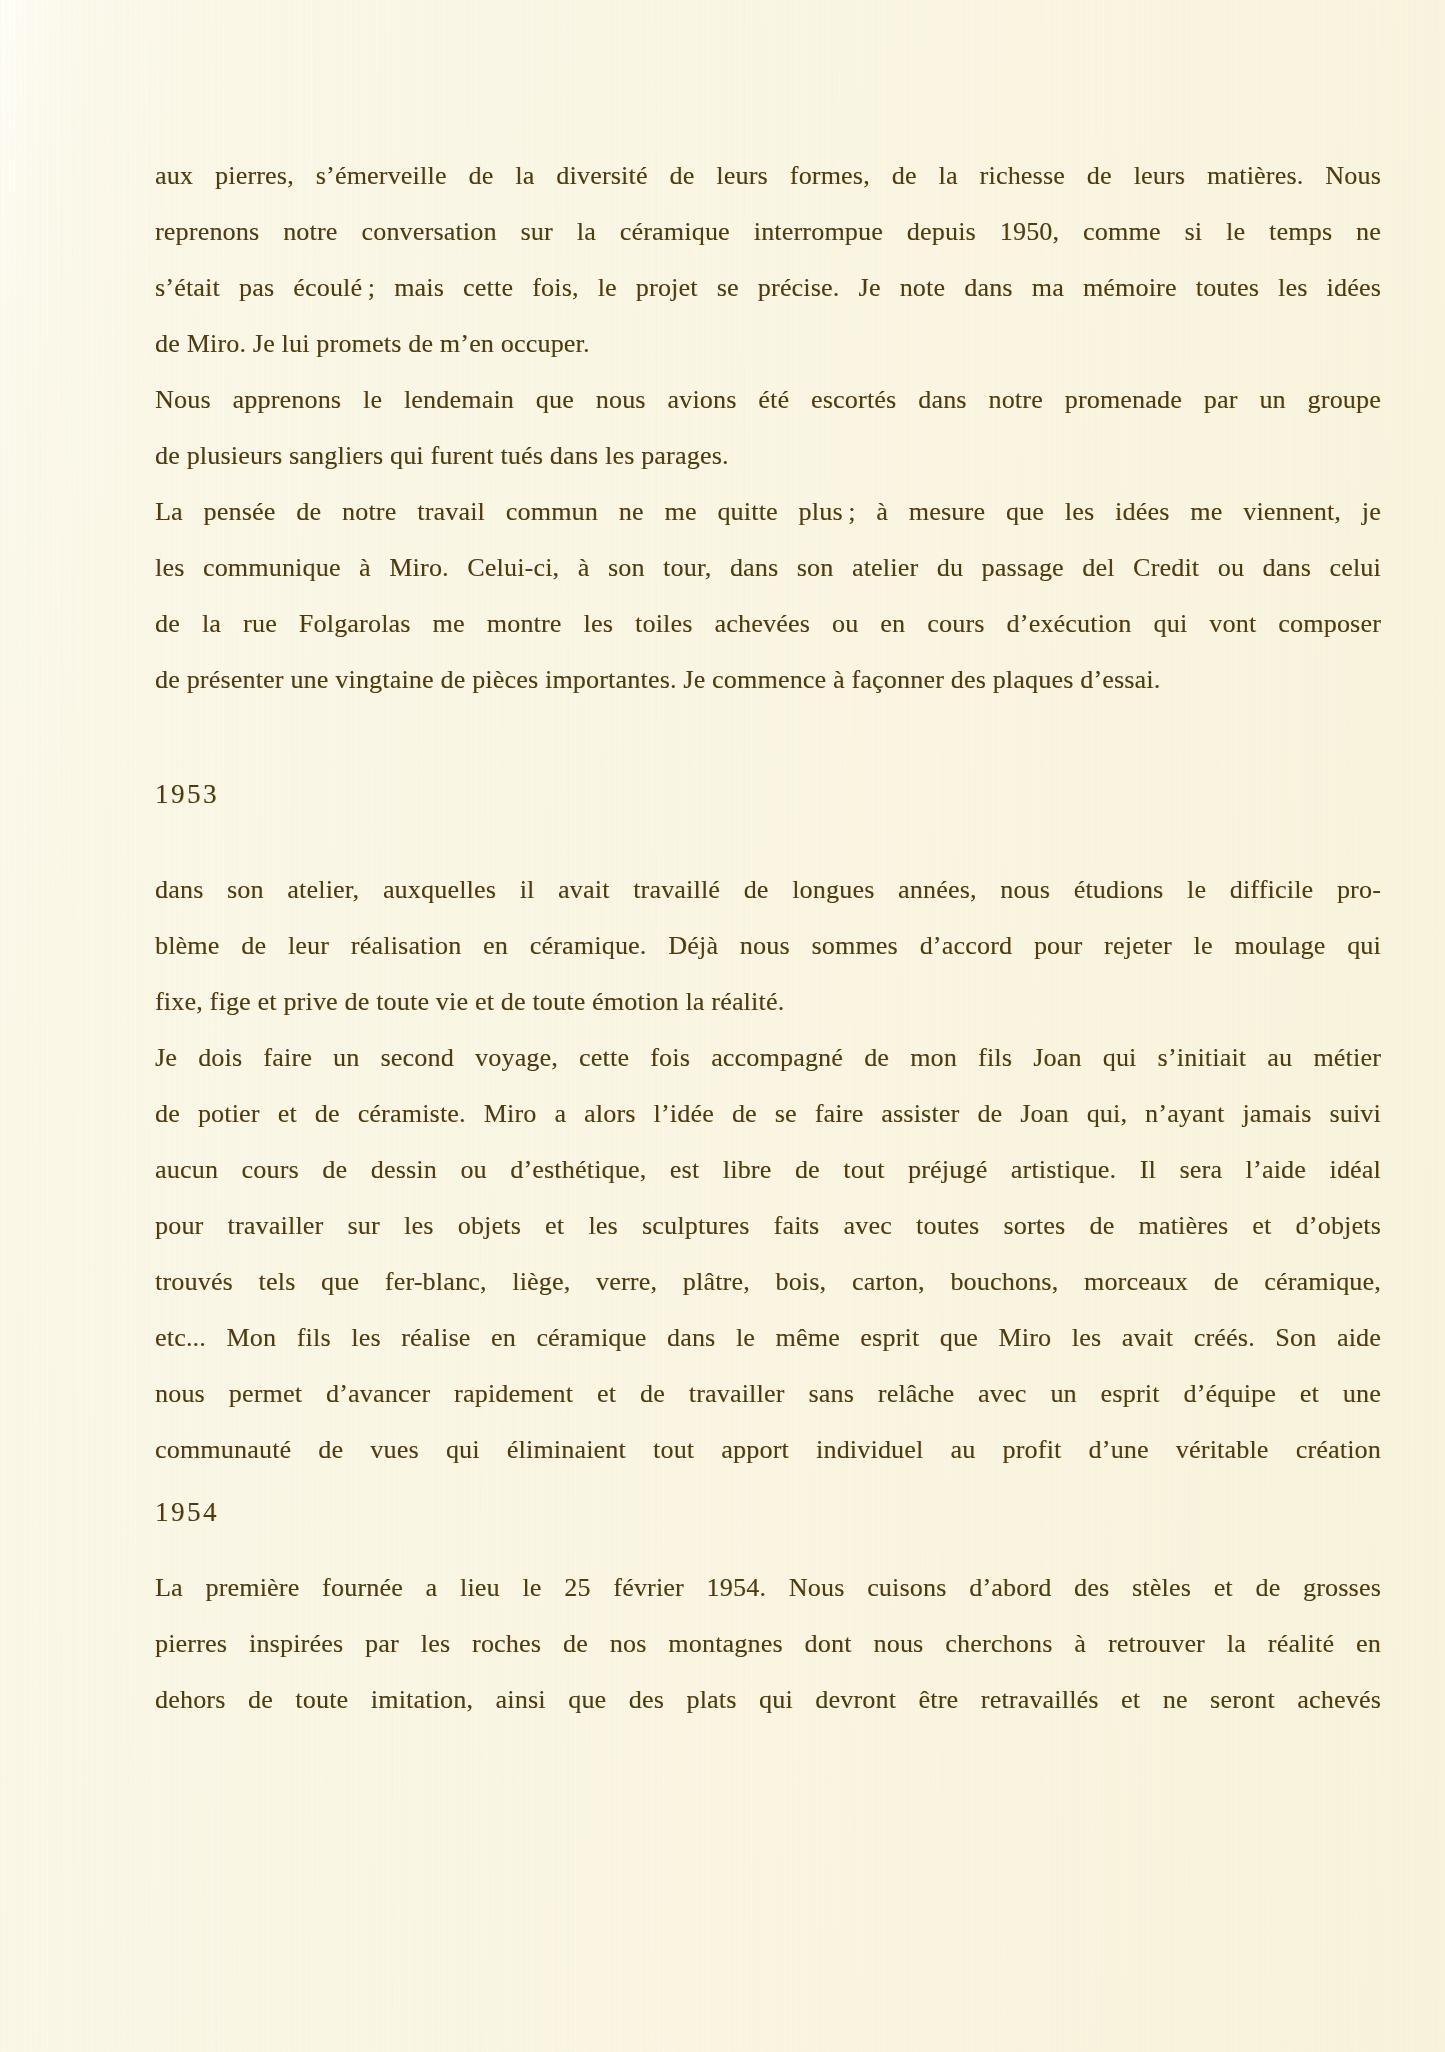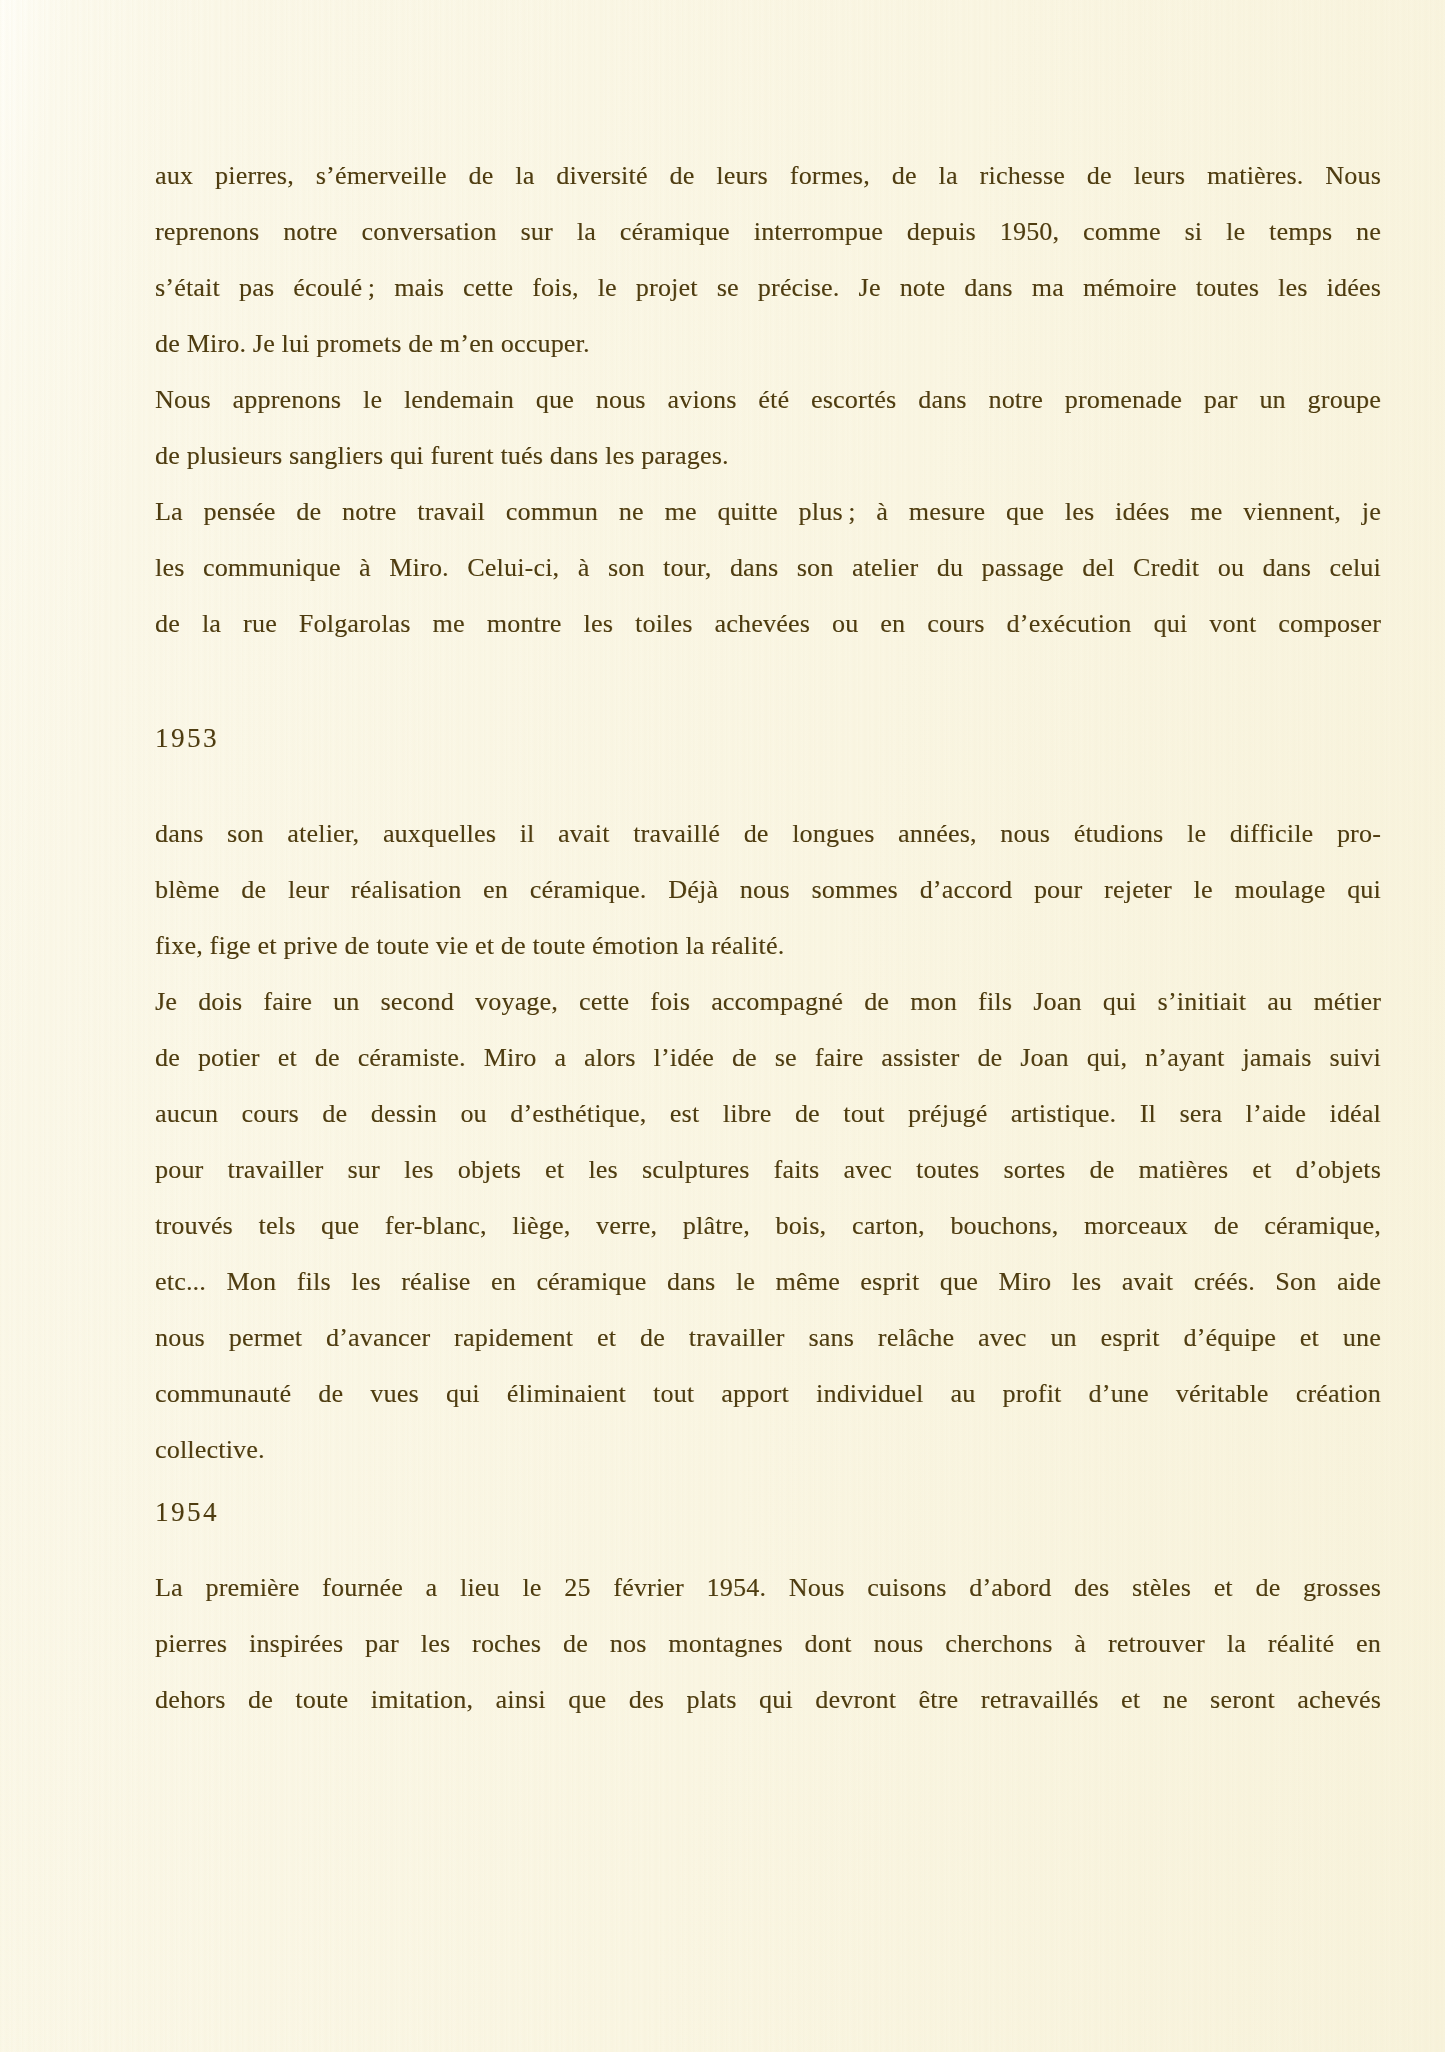--- a/index.html
+++ b/index.html
@@ -74,37 +74,37 @@
         <div class="line last">de Miro. Je lui promets de m’en occuper.</div>
       </div>
       <div class="para">
         <div class="line">Nous apprenons le lendemain que nous avions été escortés  dans notre promenade par un groupe</div>
         <div class="line last">de plusieurs sangliers qui furent tués dans les parages.</div>
       </div>
       <div class="para">
         <div class="line">La pensée de notre travail commun ne me quitte plus ; à mesure que les idées me viennent, je</div>
         <div class="line">les communique à Miro. Celui-ci, à son tour, dans son atelier du passage del Credit ou dans celui</div>
         <div class="line">de la rue Folgarolas me montre les toiles achevées ou en cours d’exécution qui vont composer</div>
+        <div class="line last">de présenter une vingtaine de pièces importantes. Je commence à façonner des plaques d’essai.</div>
       </div>
       <div class="year-heading">1953</div>
       <div class="para">
         <div class="line">dans son atelier, auxquelles il avait travaillé de longues années, nous étudions le difficile pro-</div>
         <div class="line">blème de leur réalisation en céramique. Déjà nous sommes d’accord pour rejeter le moulage qui</div>
         <div class="line last">fixe, fige et prive de toute vie et de toute émotion la réalité.</div>
       </div>
       <div class="para">
         <div class="line">Je dois faire un second voyage, cette fois accompagné de mon fils Joan qui s’initiait au métier</div>
         <div class="line">de potier et de céramiste. Miro a alors l’idée de se faire assister de Joan qui, n’ayant jamais suivi</div>
         <div class="line">aucun cours de dessin ou d’esthétique, est libre de tout préjugé artistique. Il sera l’aide idéal</div>
         <div class="line">pour travailler sur les objets et les sculptures faits avec toutes sortes de matières et d’objets</div>
         <div class="line">trouvés tels que fer-blanc, liège, verre, plâtre, bois, carton, bouchons, morceaux de céramique,</div>
         <div class="line">etc... Mon fils les réalise en céramique dans le même esprit que Miro les avait créés. Son aide</div>
         <div class="line">nous permet d’avancer rapidement et de travailler sans relâche avec un esprit d’équipe et une</div>
         <div class="line">communauté de vues qui éliminaient tout apport individuel au profit d’une véritable création</div>
-        <div class="line last">collective.</div>
       </div>
       <div class="year-heading second">1954</div>
       <div class="para">
         <div class="line">La première fournée a lieu le 25 février 1954. Nous cuisons d’abord des stèles et de grosses</div>
         <div class="line">pierres inspirées par les roches de nos montagnes dont nous cherchons à retrouver la réalité en</div>
         <div class="line">dehors de toute imitation, ainsi que des plats qui devront être retravaillés et ne seront achevés</div>
       </div>
     </div>
 </div>
 

